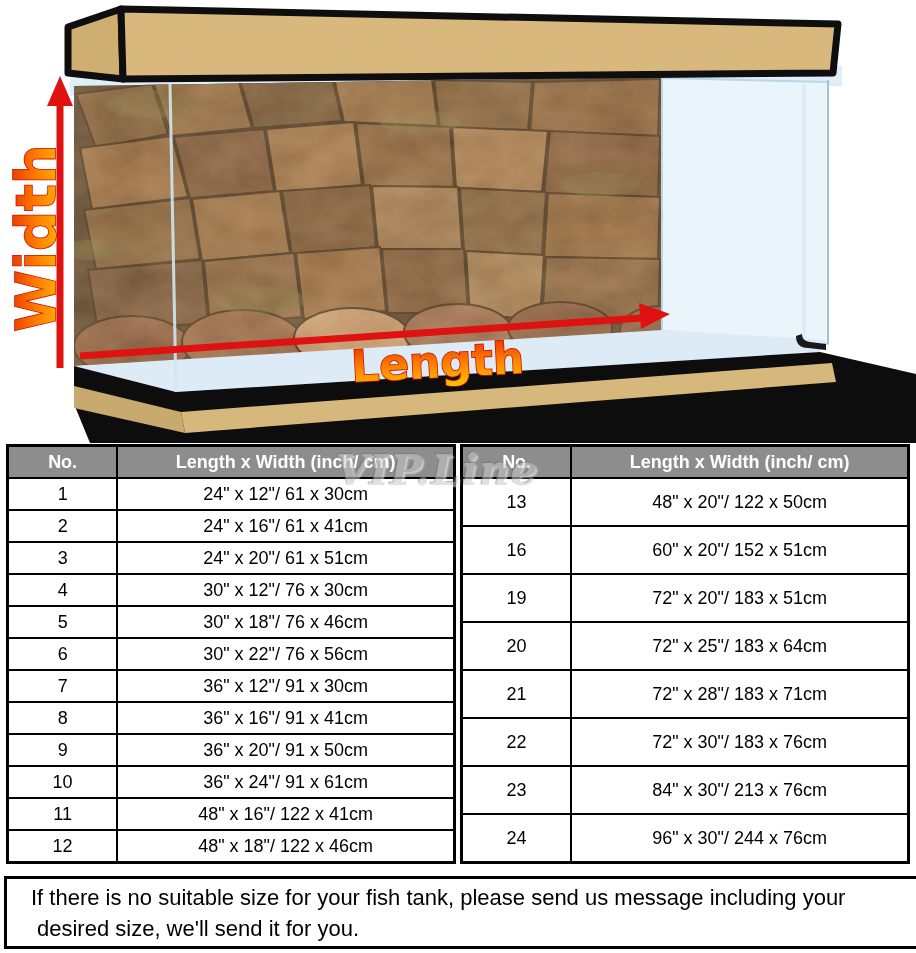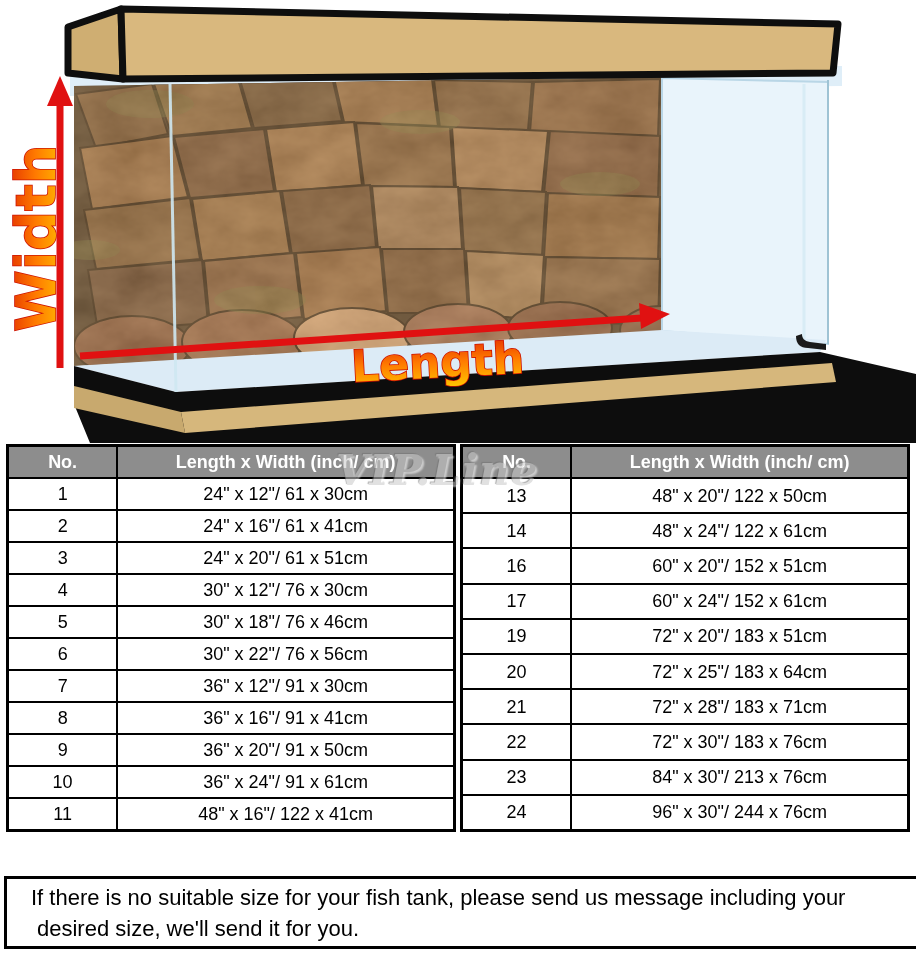--- a/index.html
+++ b/index.html
@@ -173,45 +173,41 @@
             <td>36" x 20"/ 91 x 50cm</td>
           </tr>
         <tr>
             <td>10</td>
             <td>36" x 24"/ 91 x 61cm</td>
           </tr>
         <tr>
             <td>11</td>
             <td>48" x 16"/ 122 x 41cm</td>
           </tr>
+        <tr>
+            <td>12</td>
+            <td>48" x 18"/ 122 x 46cm</td>
+          </tr>
       </tbody>
     </table>
     <table class="size-table">
       <thead>
         <tr>
           <th class="col-no">No.</th>
           <th>Length x Width (inch/ cm)</th>
         </tr>
       </thead>
       <tbody>
         <tr>
             <td>13</td>
             <td>48" x 20"/ 122 x 50cm</td>
           </tr>
         <tr>
-            <td>14</td>
-            <td>48" x 24"/ 122 x 61cm</td>
-          </tr>
-        <tr>
             <td>16</td>
             <td>60" x 20"/ 152 x 51cm</td>
-          </tr>
-        <tr>
-            <td>17</td>
-            <td>60" x 24"/ 152 x 61cm</td>
           </tr>
         <tr>
             <td>19</td>
             <td>72" x 20"/ 183 x 51cm</td>
           </tr>
         <tr>
             <td>20</td>
             <td>72" x 25"/ 183 x 64cm</td>
           </tr>
         <tr>

